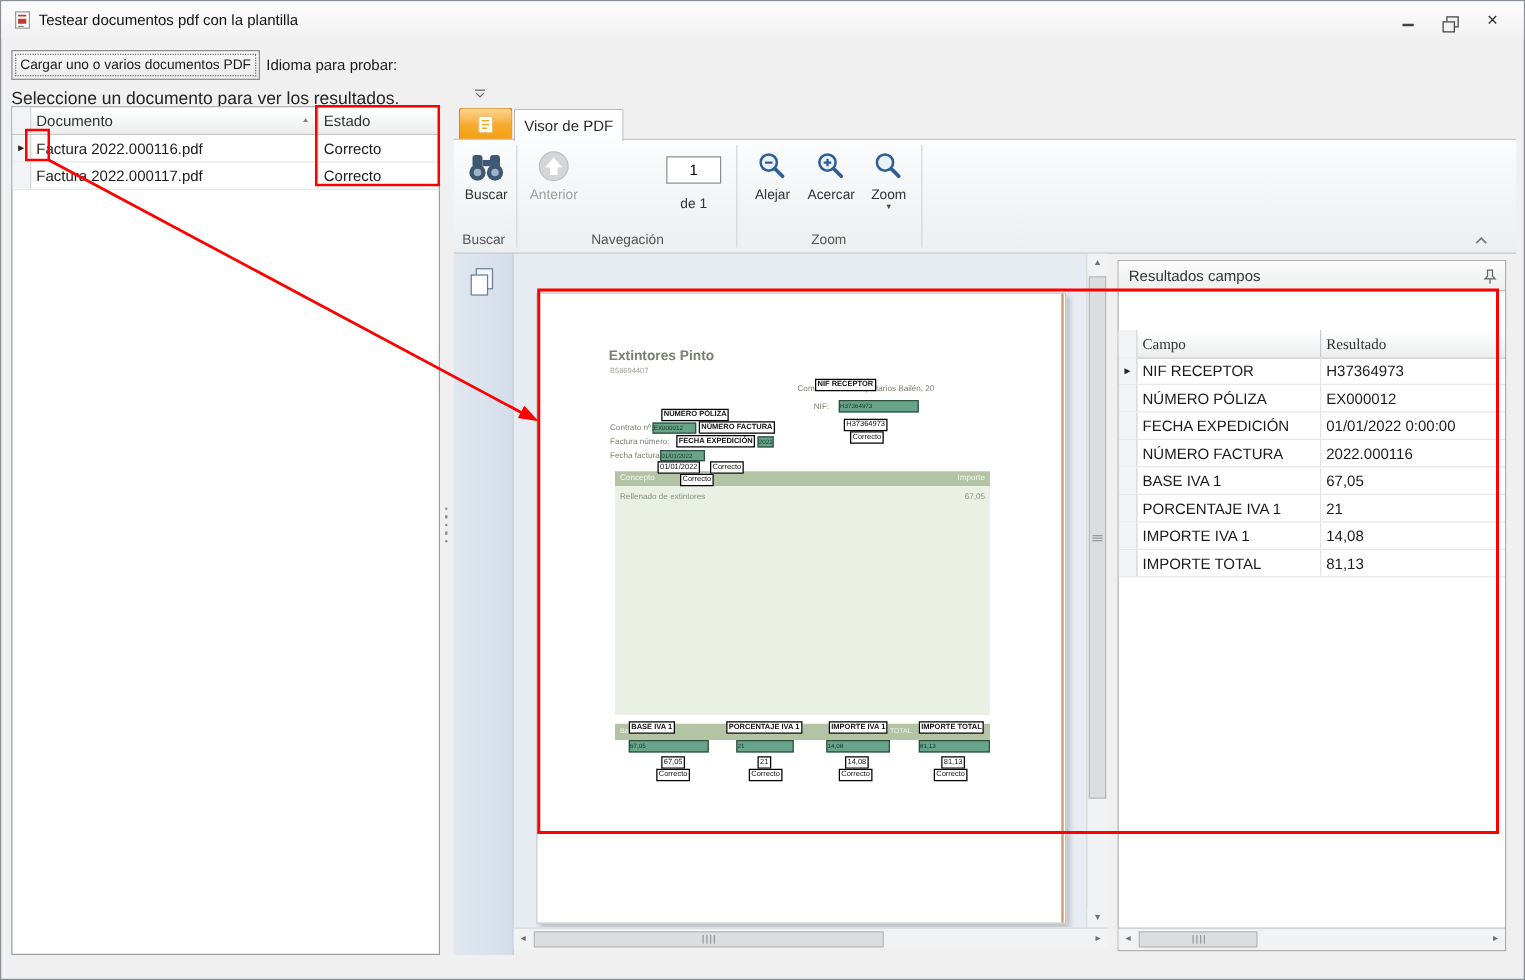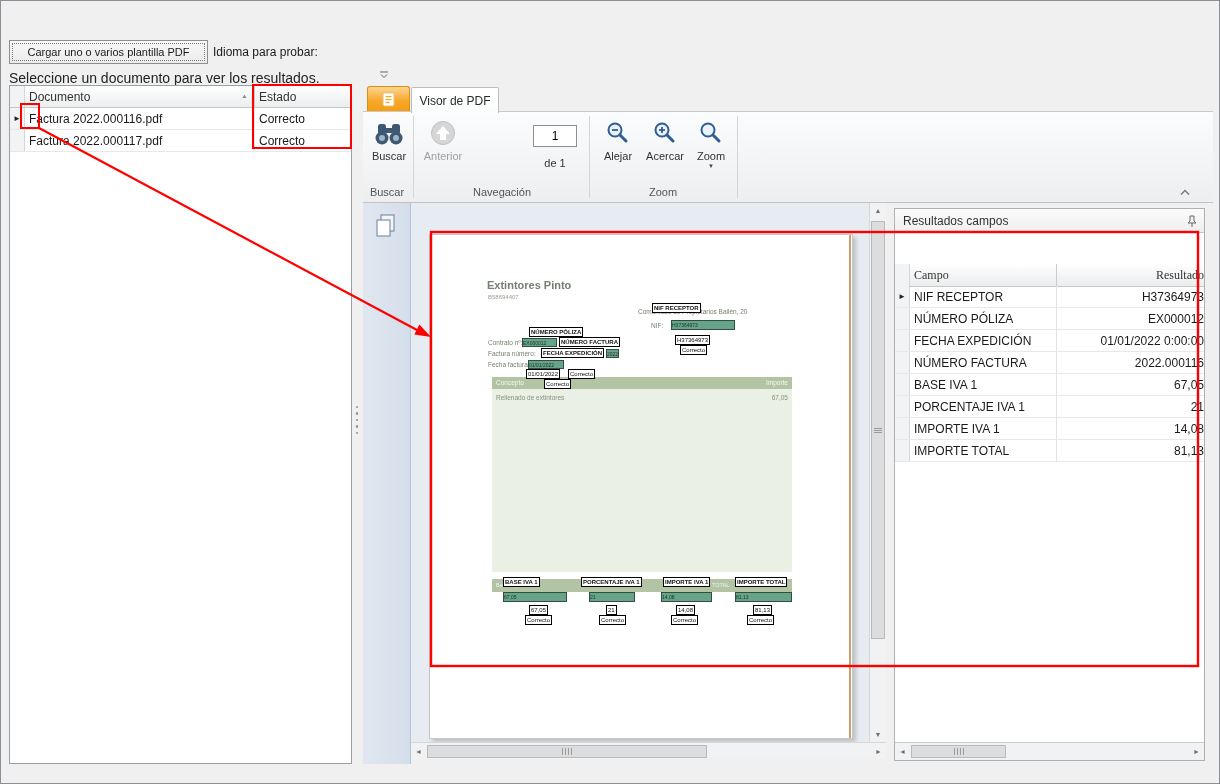--- a/index.html
+++ b/index.html
@@ -84,32 +84,50 @@
   #res-cap{position:absolute;left:0;right:0;top:0;height:24px;background:linear-gradient(#fbfbfb,#eeeff0);border-bottom:1px solid #c6c6c6;display:flex;align-items:center;padding-left:8px;font-size:12px;color:#333;box-sizing:border-box;}
   #res-pin{position:absolute;right:4px;top:4px;width:16px;height:16px;display:flex;align-items:center;justify-content:center;}
   #res-group{position:absolute;left:0;right:0;top:24px;height:31px;background:#eceded;border-bottom:1px solid #c6c6c6;box-sizing:border-box;}
   #res-hint{position:absolute;left:6px;top:5px;right:6px;height:21px;border:1px solid #c2c2c2;background:#f7f8f9;font-size:11px;color:#222;line-height:20px;padding-left:4px;white-space:nowrap;overflow:hidden;box-sizing:border-box;}
   .rg-head{position:absolute;left:0;right:0;top:55px;height:22px;display:flex;background:linear-gradient(#fefefe,#ebedee);border-bottom:1px solid #c6c6c6;}
   .rg-head .c{display:flex;align-items:center;padding-left:4px;font-size:12px;color:#333;border-right:1px solid #c9cccf;box-sizing:border-box;font-family:Liberation Serif, serif;}
   .rg-rows{position:absolute;left:0;right:0;top:77px;}
   .rg-row{display:flex;height:21px;border-bottom:1px solid #e8e8e8;}
   .rg-cell{display:flex;align-items:center;padding-left:4px;font-size:12px;border-right:1px solid #e4e4e4;box-sizing:border-box;white-space:nowrap;overflow:hidden;}
   .w-campo{width:147px;flex:none;}
-  .w-res{flex:1;justify-content:flex-end;}
+  .w-res{flex:1;}
 
   
   #annot{position:absolute;inset:0;z-index:99;pointer-events:none;}
 </style>
 </head>
 <body>
 
 <div id="win">
 
-
-  <div id="btn-load">Cargar uno o varios plantilla PDF</div>
+  <div id="titlebar">
+    <svg class="ab" style="left:9px;top:7px" width="16" height="16">
+      <rect x="2.5" y="1.5" width="11" height="13" fill="#fff" stroke="#9a9a9a"></rect>
+      <line x1="4.5" y1="4.5" x2="11" y2="4.5" stroke="#c0392b" stroke-width="1.4"></line>
+      <rect x="4.5" y="7" width="6.5" height="4" fill="#c0392b"></rect>
+      <line x1="4.5" y1="13" x2="9" y2="13" stroke="#888"></line>
+    </svg>
+    <span id="title">Testear documentos pdf con la plantilla</span>
+    <div class="winbtn" style="right:80px">
+        <span class="min-glyph"></span>
+      </div>
+    <div class="winbtn" style="right:46px">
+        <span class="rest-glyph"></span>
+      </div>
+    <div class="winbtn" style="right:12px">
+        <span class="close-glyph">×</span>
+      </div>
+  </div>
+
+  <div id="btn-load">Cargar uno o varios documentos PDF</div>
   <span id="lbl-idioma">Idioma para probar:</span>
   <div id="hint">Seleccione un documento para ver los resultados.</div>
 
   <div id="docgrid">
     <div class="dg-head">
       <div class="dg-ind"></div>
       <div class="c w-doc">
         <span>Documento</span>
         <span class="sort">▲</span>
       </div>

